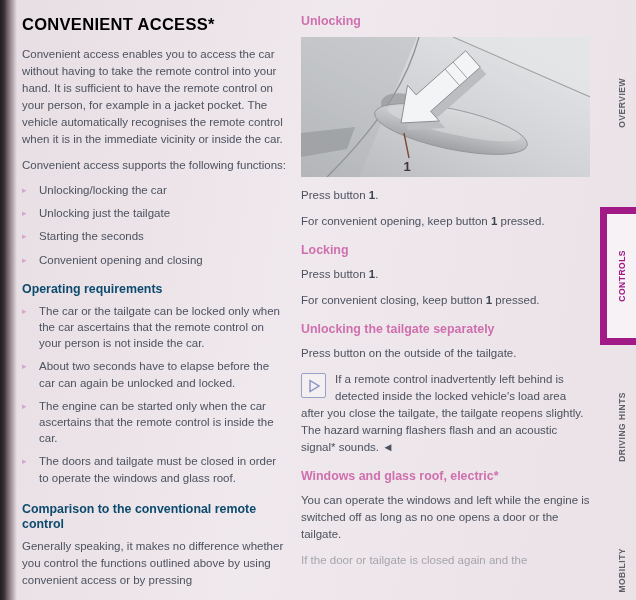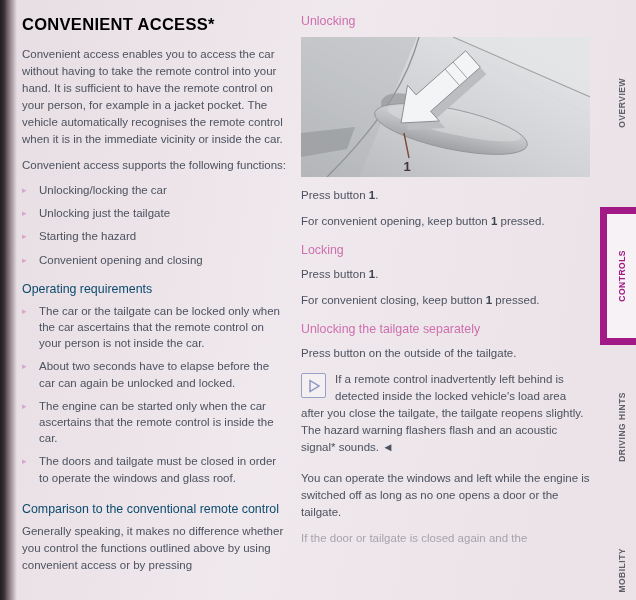--- a/index.html
+++ b/index.html
@@ -15,21 +15,21 @@
     z-index:5;
   }
   .col-left{position:absolute;left:22px;top:12px;width:264px;}
   .col-right{position:absolute;left:301px;top:12px;width:289px;}
   p,h1,h2,ul{margin:0;padding:0;}
   p{font-size:11.5px;line-height:17px;margin-bottom:9px;}
   h1{
     font-size:16.5px;font-weight:bold;letter-spacing:.3px;
     color:#000000;margin:3px 0 12px;
   }
-  h2{font-size:12.4px;font-weight:normal;line-height:15px;}
+  h2{font-size:12.4px;font-weight:bold;line-height:15px;}
   .h-magenta{color:#0c4a6e;margin:14px 0 6px;}
   .h-pink{color:#cf6fae;margin:13px 0 8px;}
   ul{list-style:none;}
   li{
     position:relative;font-size:11.5px;line-height:16.2px;
     padding-left:17px;margin-bottom:7px;
   }
   .bm{position:absolute;left:0;top:0;color:#d8a6c9;font-size:9px;}
   .bm::before{content:"\25B8";}
   b{color:#3f4453;}
@@ -64,21 +64,21 @@
 
 <div class="spine"></div>
 
 <div class="col-left">
   <h1>CONVENIENT ACCESS*</h1>
   <p>Convenient access enables you to access the car without having to take the remote control into your hand. It is sufficient to have the remote control on your person, for example in a jacket pocket. The vehicle automatically recognises the remote control when it is in the immediate vicinity or inside the car.</p>
   <p style="margin-bottom:8px;">Convenient access supports the following functions:</p>
   <ul>
     <li><span class="bm"></span><span>Unlocking/locking the car</span></li>
     <li><span class="bm"></span><span>Unlocking just the tailgate</span></li>
-    <li><span class="bm"></span><span>Starting the hazard</span></li>
+    <li><span class="bm"></span><span>Starting the seconds</span></li>
     <li><span class="bm"></span><span>Convenient opening and closing</span></li>
   </ul>
   <h2 class="h-magenta">Operating requirements</h2>
   <ul>
     <li><span class="bm"></span><span>The car or the tailgate can be locked only when the car ascertains that the remote control on your person is not inside the car.</span></li>
     <li><span class="bm"></span><span>About two seconds have to elapse before the car can again be unlocked and locked.</span></li>
     <li><span class="bm"></span><span>The engine can be started only when the car ascertains that the remote control is inside the car.</span></li>
     <li><span class="bm"></span><span>The doors and tailgate must be closed in order to operate the windows and glass roof.</span></li>
   </ul>
   <h2 class="h-magenta" style="margin-top:16px;">Comparison to the conventional remote control</h2>
@@ -134,23 +134,24 @@
 
   <h2 class="h-pink">Unlocking the tailgate separately</h2>
   <p>Press button on the outside of the tailgate.</p>
 
   <div class="note">
     <span class="note-icon">
       <svg width="16" height="16" viewBox="0 0 16 16">
           <polygon points="4,2.5 13,8 4,13.5" fill="none" stroke="#8a90c0" stroke-width="1.4"></polygon>
         </svg>
     </span>
-    <p style="margin-bottom:14px;">If a remote control inadvertently left behind is detected inside the locked vehicle's load area after you close the tailgate, the tailgate reopens slightly. The hazard warning flashers flash and an acoustic signal* sounds. ◄</p>
+    <p style="margin-bottom:0;">If a remote control inadvertently left behind is detected inside the locked vehicle's load area after you close the tailgate, the tailgate reopens slightly. The hazard warning flashers flash and an acoustic signal* sounds. ◄</p>
   </div>
 
+  <h2 class="h-pink">Windows and glass roof, electric*</h2>
   <p>You can operate the windows and left while the engine is switched off as long as no one opens a door or the tailgate.</p>
   <p class="partial">If the door or tailgate is closed again and the</p>
 </div>
 
 <div class="tab tab-overview">OVERVIEW</div>
 <div class="active-box">
   <div class="tab">CONTROLS</div>
 </div>
 <div class="tab tab-driving">DRIVING HINTS</div>
 <div class="tab tab-mobility">MOBILITY</div>

